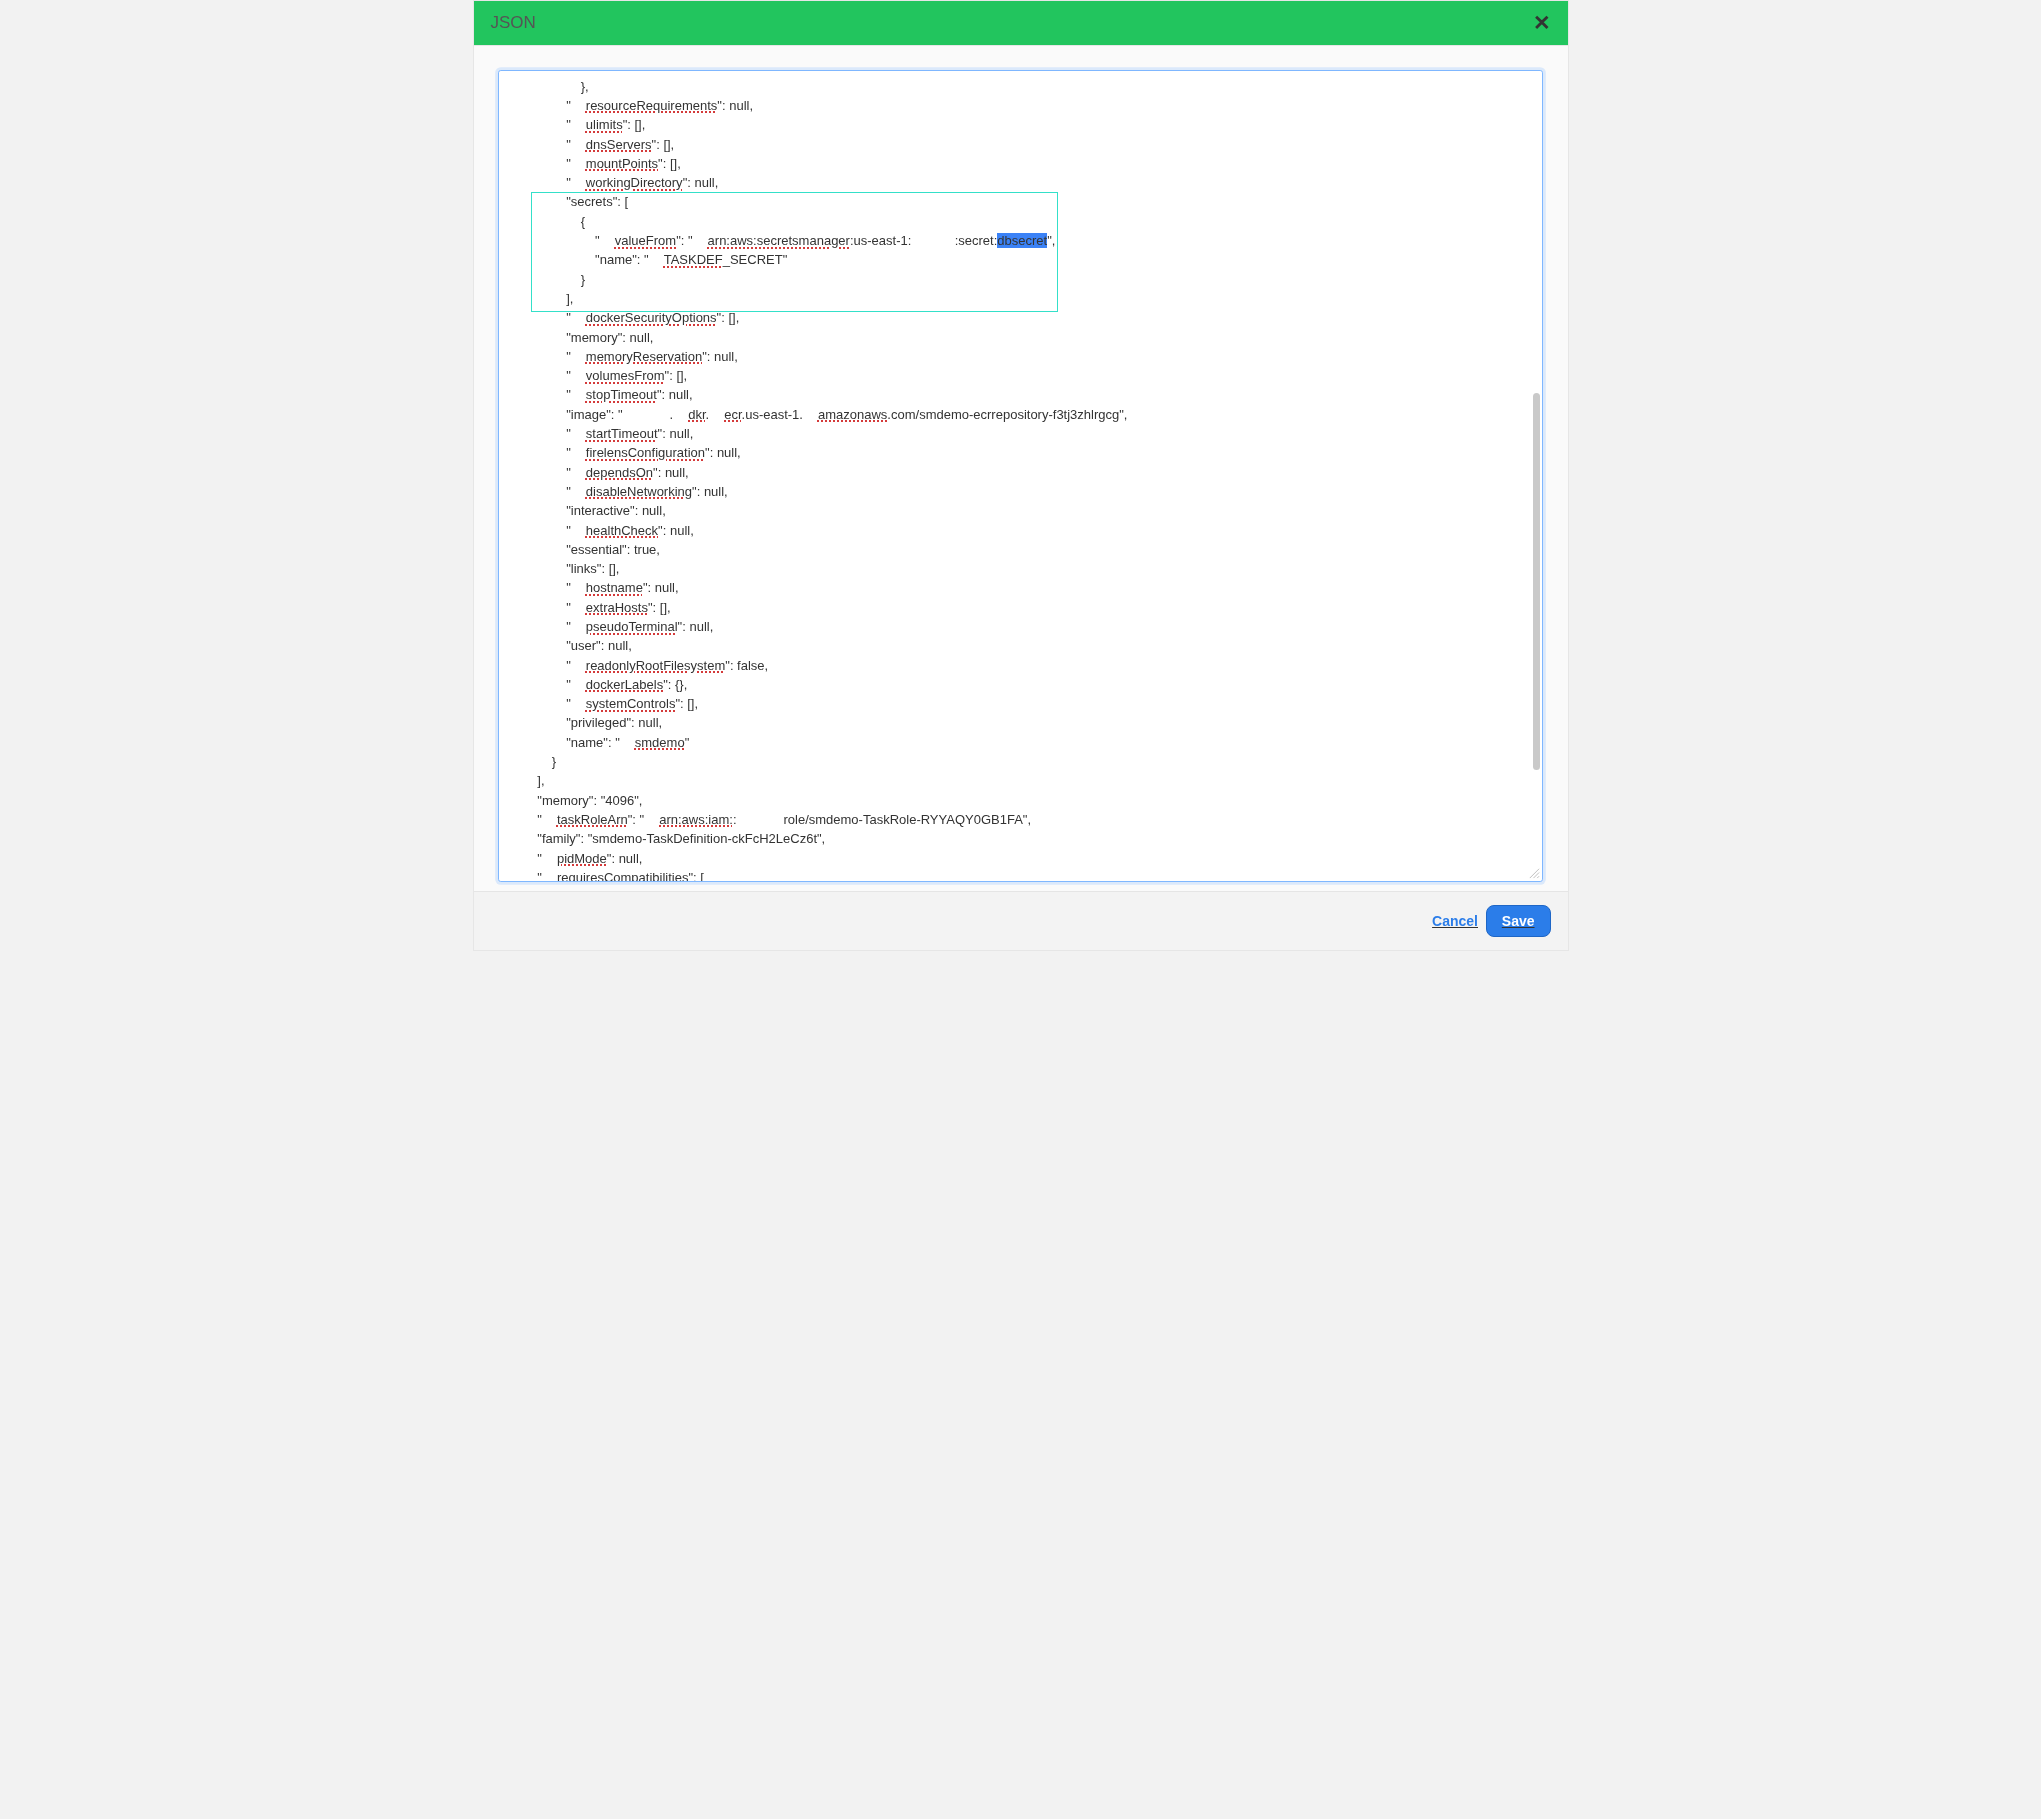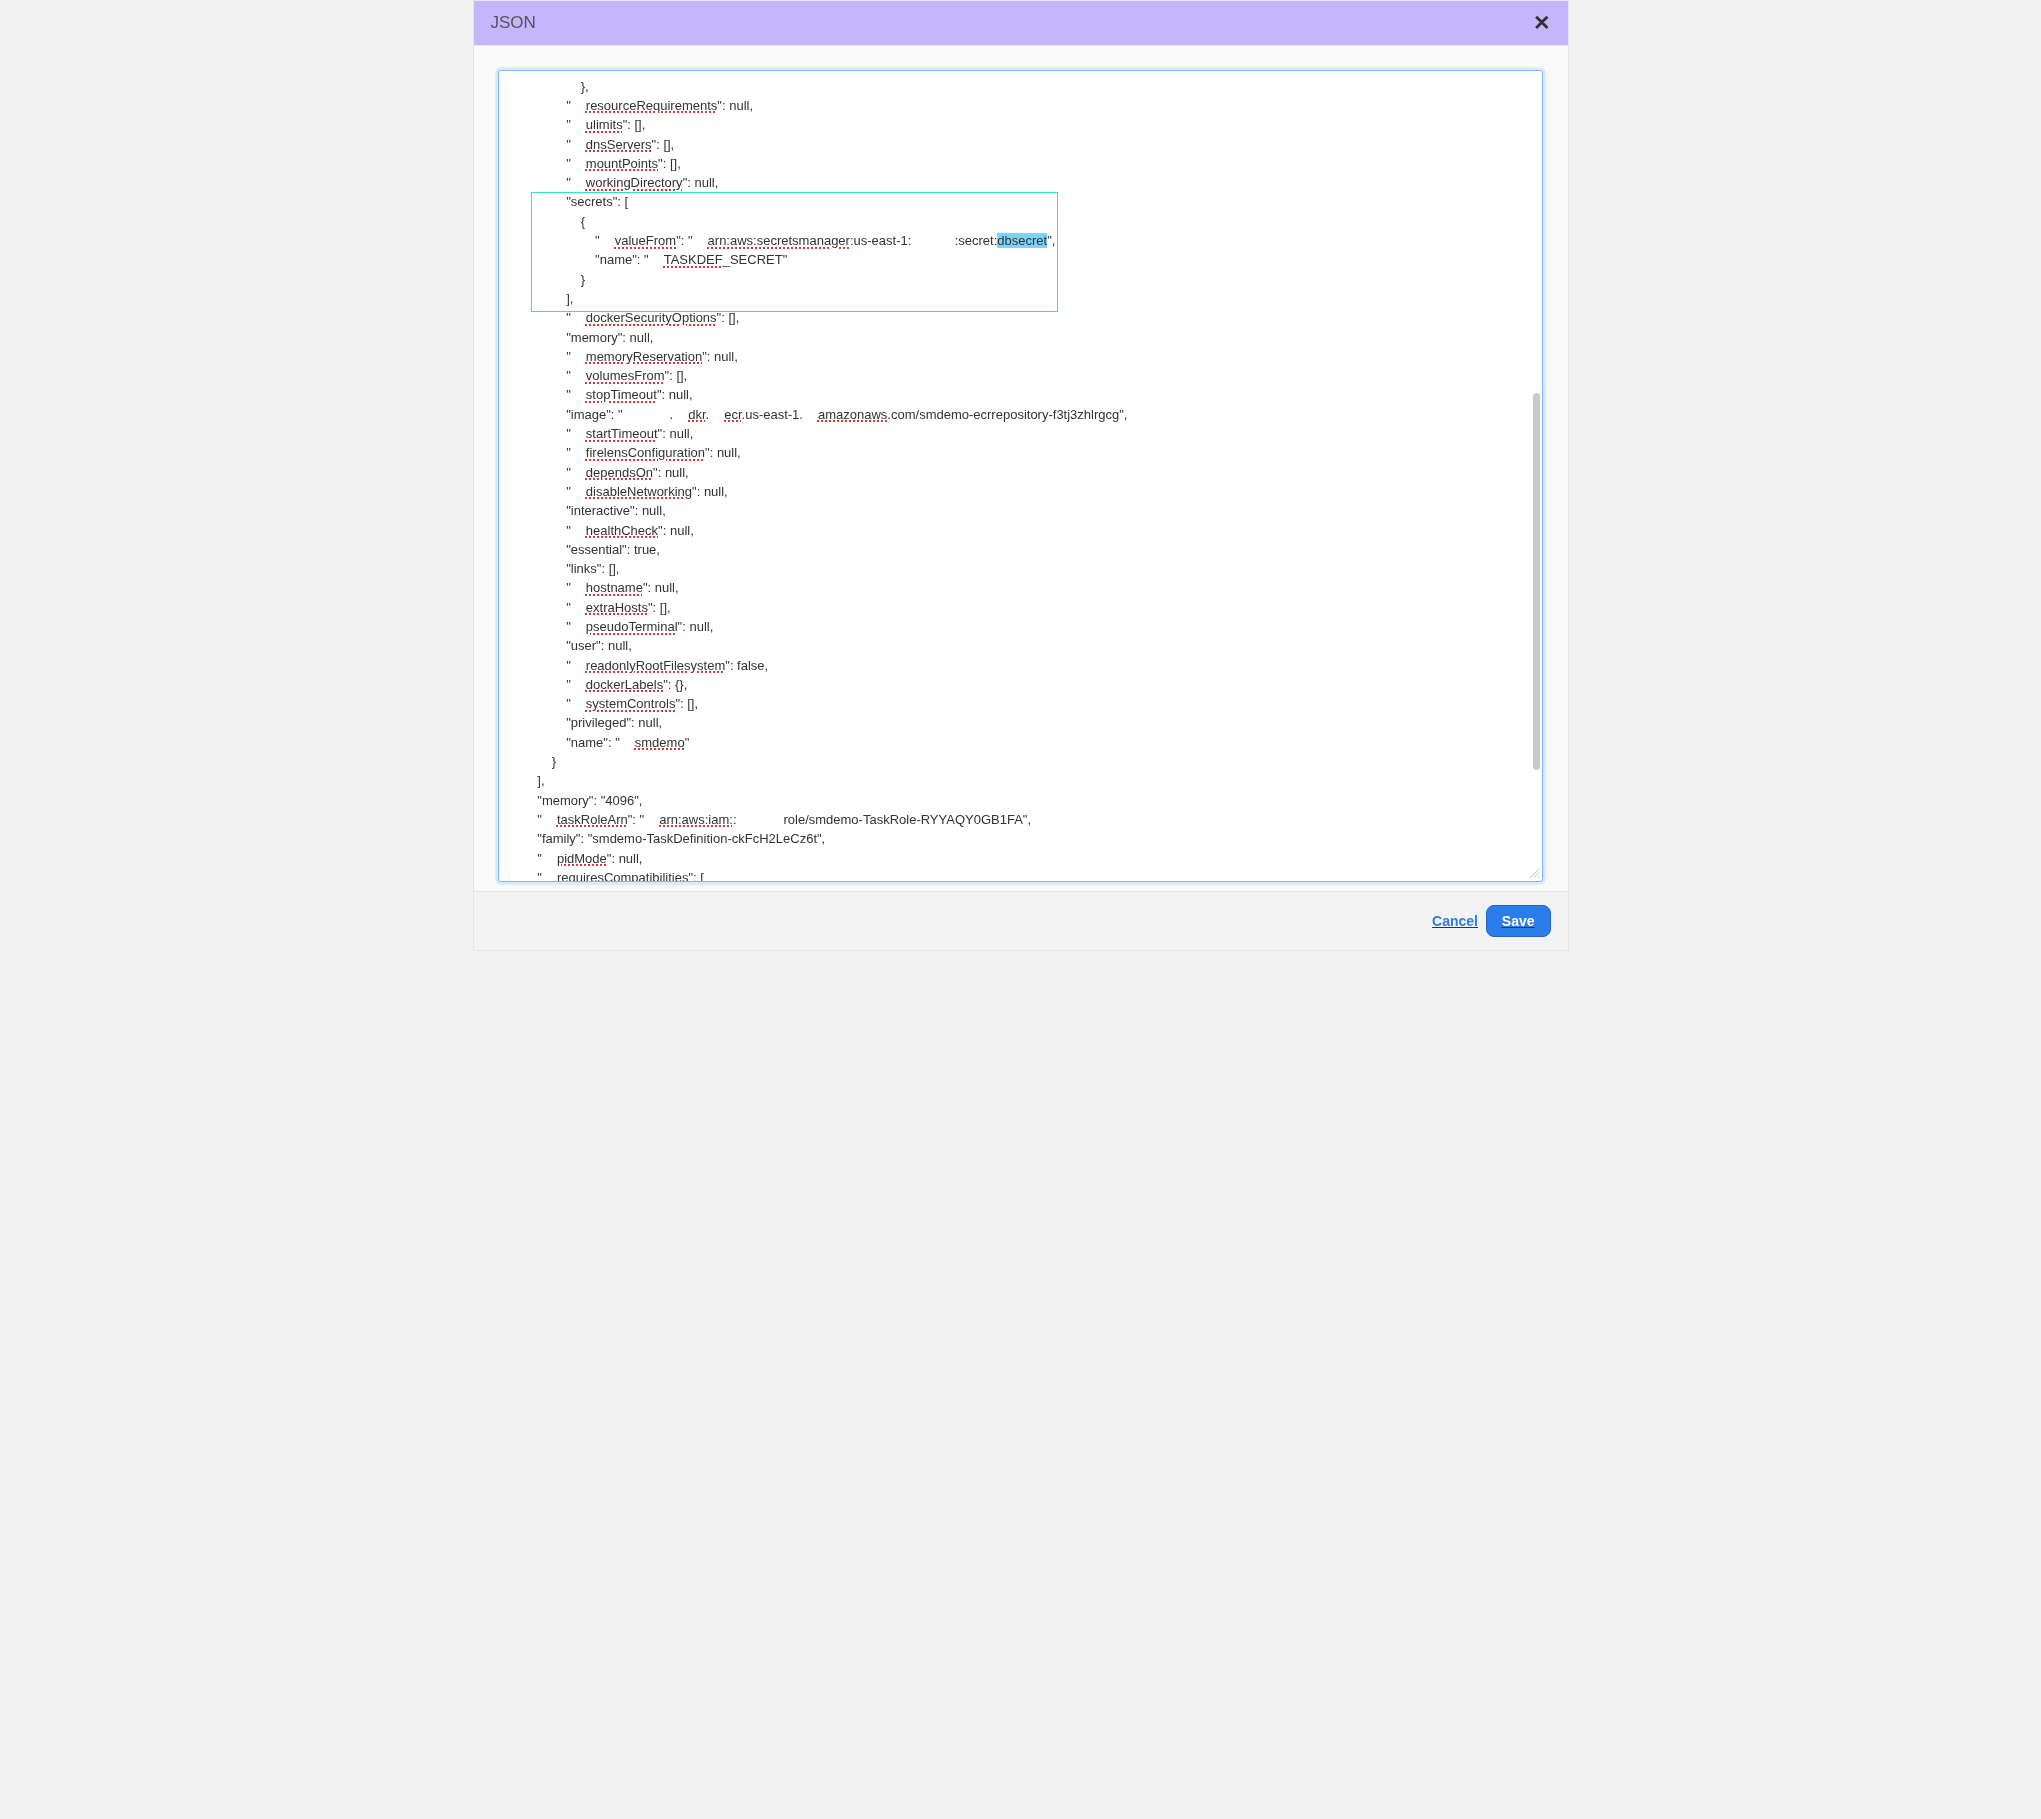--- a/index.html
+++ b/index.html
@@ -15,21 +15,21 @@
     background: #f7f7f7;
     border: 0.9px solid #e6e6e6;
     position: relative;
   }
   .modal-header {
     display: flex;
     align-items: center;
     justify-content: space-between;
     padding: 11.3px 17px 11.3px 17px;
     border-bottom: 0.9px solid #e6e6e6;
-    background: #c4b5fd;
+    background: #22c55e;
   }
   .modal-title {
     font-size: 17px;
     color: #555;
     font-weight: 400;
   }
   .close-x {
     font-size: 21px;
     line-height: 1;
     font-weight: 700;
@@ -63,21 +63,21 @@
   }
   .editor .line { display: block; min-height: 19.3px; }
   .sc { 
     text-decoration: underline dotted #d43a3a;
     text-decoration-thickness: 1.9px;
     text-underline-offset: 1.9px;
     padding-left: 15px;
   }
   
   .sel {
-    background: #7dd3fc;
+    background: #3b82f6;
   }
   
   .hl-box {
     position: absolute;
     border: 1.9px solid #34e0c9;
     pointer-events: none;
   }
   
   .scroll-track {
     position: absolute;

